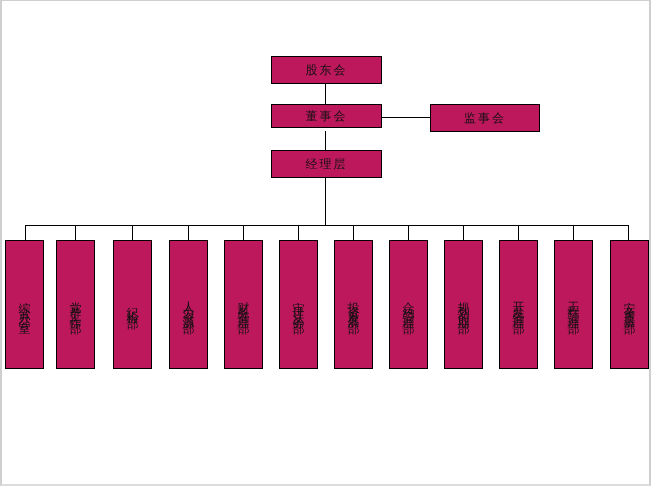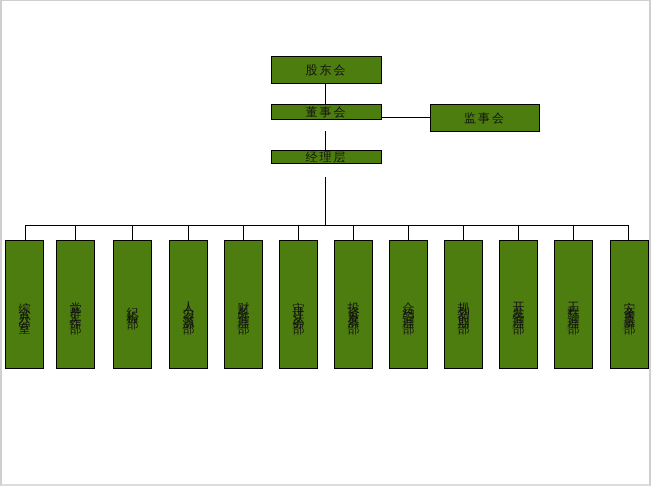--- a/index.html
+++ b/index.html
@@ -21,21 +21,21 @@
       border-left: 2px solid #cfcfcf;
       border-top: 1px solid #cfcfcf;
       border-right: 2px solid #cfcfcf;
       border-bottom: 2px solid #dcdcdc;
       box-sizing: border-box;
       background: #ffffff;
     }
     .box {
       position: absolute;
       border: 1px solid #000000;
-      background: #4d7c0f;
+      background: #be185d;
       box-sizing: border-box;
       color: #111111;
       display: flex;
       align-items: center;
       justify-content: center;
     }
     .hbox {
       font-size: 12px;
       letter-spacing: 2px;
     }
@@ -77,27 +77,27 @@
 <div class="line" style="left:353px; top:225px; width:1px; height:15px;"></div>
 <div class="line" style="left:408px; top:225px; width:1px; height:15px;"></div>
 <div class="line" style="left:463px; top:225px; width:1px; height:15px;"></div>
 <div class="line" style="left:518px; top:225px; width:1px; height:15px;"></div>
 <div class="line" style="left:573px; top:225px; width:1px; height:15px;"></div>
 <div class="line" style="left:628px; top:225px; width:1px; height:15px;"></div>
 
 <div class="box hbox" style="left:271px; top:56px; width:111px; height:28px;">
   <span>股东会</span>
 </div>
-<div class="box hbox" style="left:271px; top:104px; width:111px; height:16px;">
+<div class="box hbox" style="left:271px; top:104px; width:111px; height:24px;">
   <span>董事会</span>
 </div>
 <div class="box hbox" style="left:430px; top:104px; width:110px; height:28px;font-family:Liberation Serif, serif;">
   <span>监事会</span>
 </div>
-<div class="box hbox" style="left:271px; top:150px; width:111px; height:14px;">
+<div class="box hbox" style="left:271px; top:150px; width:111px; height:28px;">
   <span>经理层</span>
 </div>
 
 <div class="box vbox" style="left:5px;">
   <span class="vtext">综合办公室</span>
 </div>
 <div class="box vbox" style="left:56px;">
   <span class="vtext">党群工作部</span>
 </div>
 <div class="box vbox" style="left:113px;">

